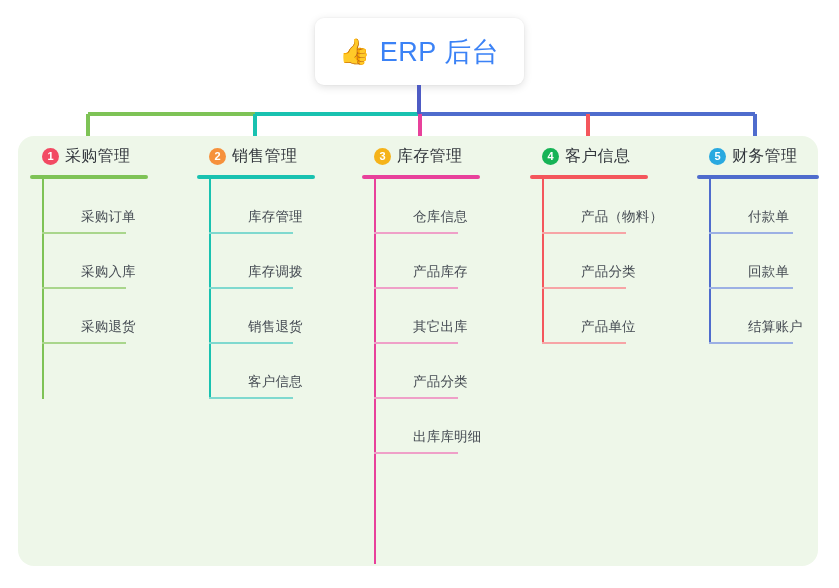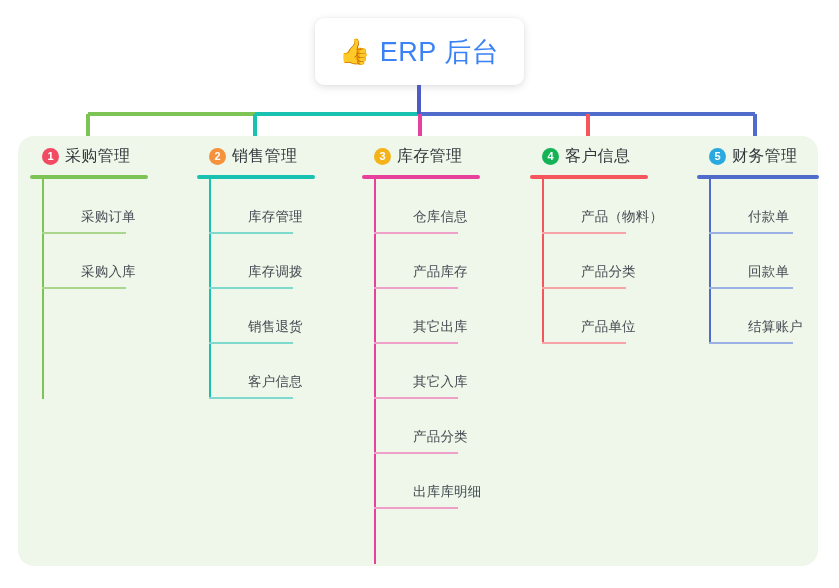--- a/index.html
+++ b/index.html
@@ -170,20 +170,24 @@
         <div class="leaves">
           <div class="spine" style="background: rgb(126, 195, 86); height: 220px;"></div>
           <div class="leaf">
             <div class="leaf-label">采购订单</div>
             <div class="leaf-rule" style="background: rgb(169, 214, 140);"></div>
           </div>
           <div class="leaf">
             <div class="leaf-label">采购入库</div>
             <div class="leaf-rule" style="background: rgb(169, 214, 140);"></div>
           </div>
+          <div class="leaf">
+            <div class="leaf-label">采购退货</div>
+            <div class="leaf-rule" style="background: rgb(169, 214, 140);"></div>
+          </div>
         </div>
       </div>
       <div class="column" style="left: 197px;">
         <div class="col-header">
           <span class="badge" style="background: rgb(246, 145, 60);">2</span>
           <span class="col-title">销售管理</span>
         </div>
         <div class="col-rule" style="background: rgb(25, 194, 176); width: 118px;"></div>
         <div class="leaves">
           <div class="spine" style="background: rgb(25, 194, 176); height: 220px;"></div>
@@ -219,24 +223,20 @@
           </div>
           <div class="leaf">
             <div class="leaf-label">产品库存</div>
             <div class="leaf-rule" style="background: rgb(239, 160, 200);"></div>
           </div>
           <div class="leaf">
             <div class="leaf-label">其它出库</div>
             <div class="leaf-rule" style="background: rgb(239, 160, 200);"></div>
           </div>
           <div class="leaf">
-            <div class="leaf-label">其它入库</div>
-            <div class="leaf-rule" style="background: rgb(239, 160, 200);"></div>
-          </div>
-          <div class="leaf">
             <div class="leaf-label">产品分类</div>
             <div class="leaf-rule" style="background: rgb(239, 160, 200);"></div>
           </div>
           <div class="leaf">
             <div class="leaf-label">出库库明细</div>
             <div class="leaf-rule" style="background: rgb(239, 160, 200);"></div>
           </div>
         </div>
       </div>
       <div class="column" style="left: 530px;">

